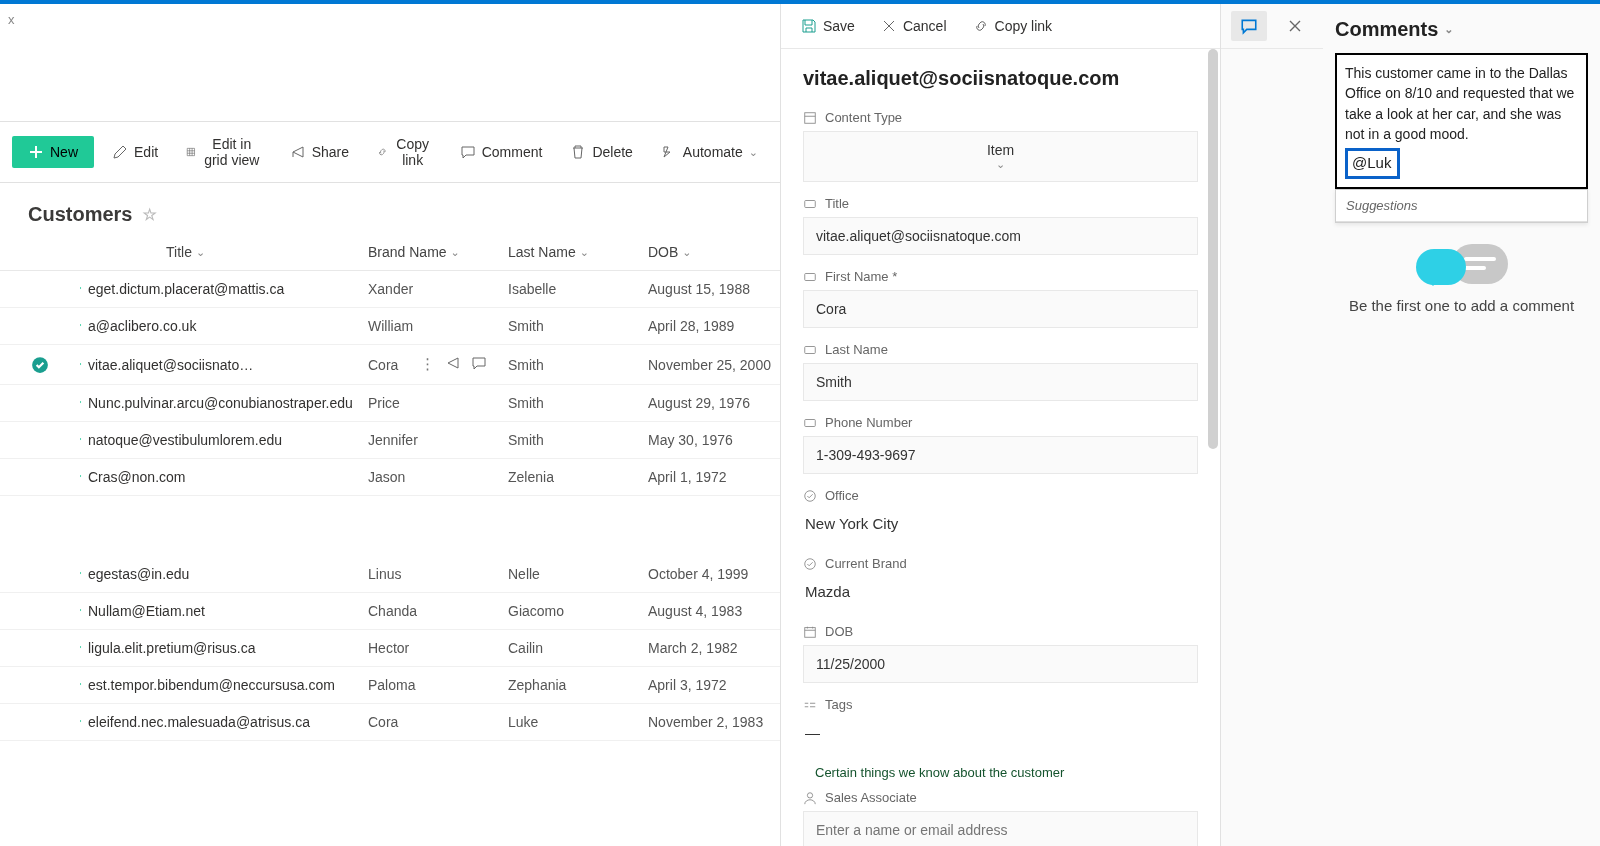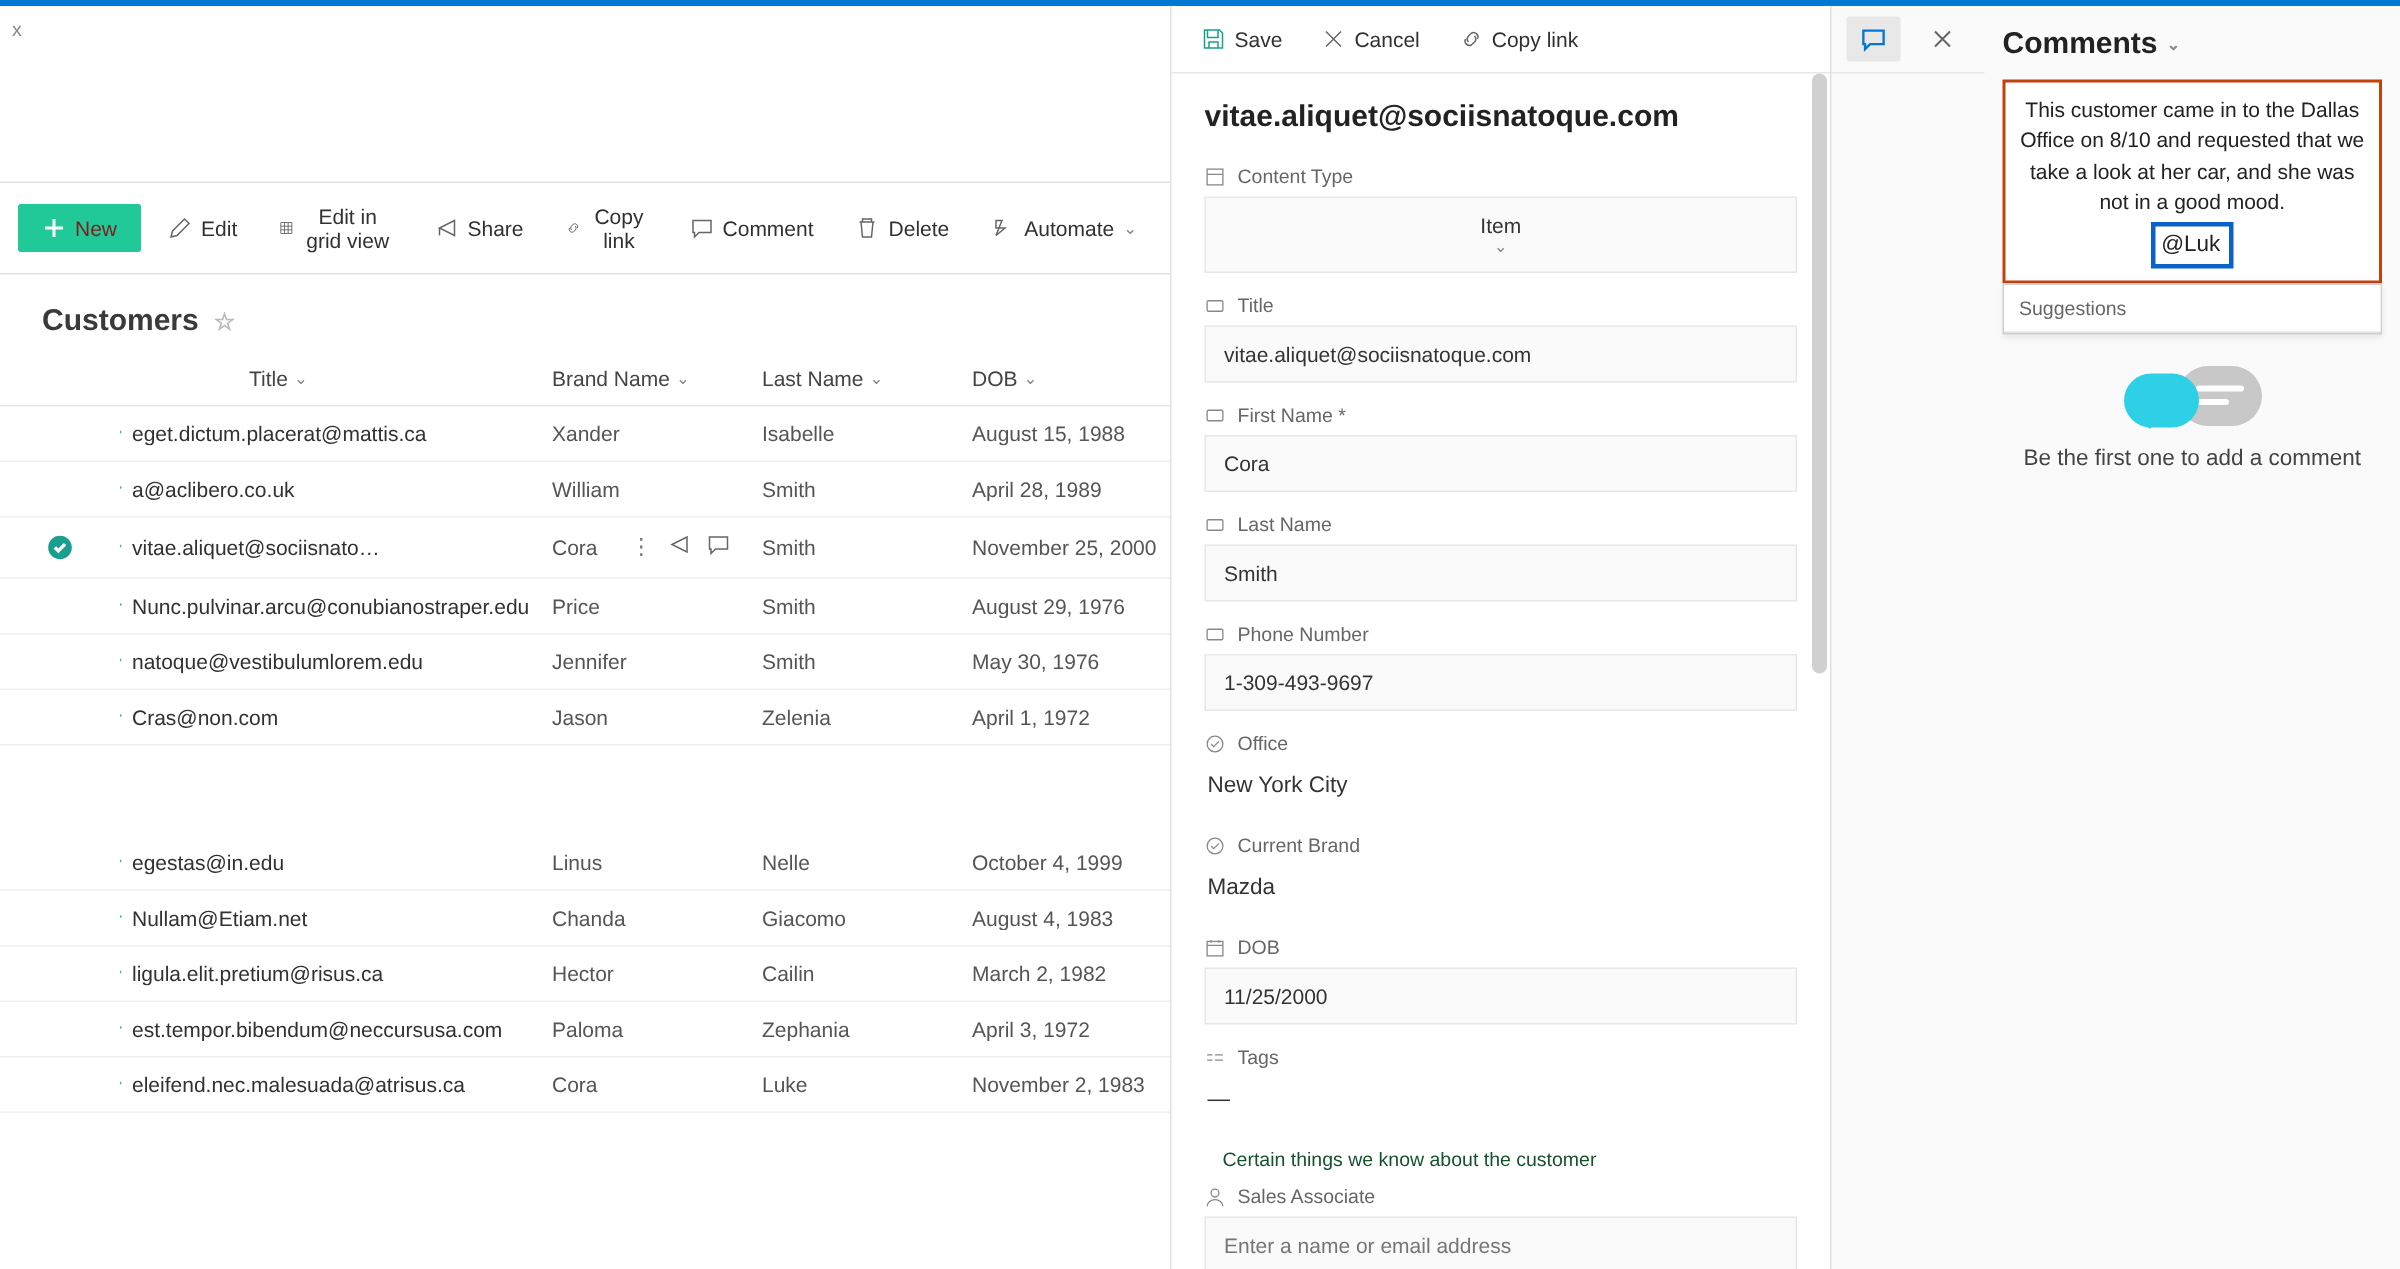--- a/index.html
+++ b/index.html
@@ -3,21 +3,21 @@
 <meta charset="utf-8">
 <style>
   * { box-sizing: border-box; margin: 0; padding: 0; }
   html, body { width: 1600px; height: 846px; font-family: "Segoe UI", Arial, sans-serif; background:#fff; color:#323130; overflow:hidden; }
   .topbar { height:4px; background:#0078d4; }
   .content { display:flex; height:842px; }
   .left { flex:1; min-width:0; }
   .listhdr { padding:8px 0 4px 8px; color:#888; font-size:13px; }
   .blankarea { height:90px; }
   .cmdbar { display:flex; align-items:center; gap:8px; padding:8px 12px; border-top:1px solid #e1e1e1; border-bottom:1px solid #e1e1e1; }
-  .btn-new { background:#20c997; color:#7f1d1d; border:none; padding:8px 16px; border-radius:2px; font-size:14px; display:flex; align-items:center; gap:6px; cursor:pointer; }
+  .btn-new { background:#20c997; color:#000000; border:none; padding:8px 16px; border-radius:2px; font-size:14px; display:flex; align-items:center; gap:6px; cursor:pointer; }
   .cmd { background:none; border:none; padding:6px 10px; font-size:14px; color:#323130; display:flex; align-items:center; gap:6px; cursor:pointer; }
   .cmd svg, .btn-new svg { width:16px; height:16px; }
   .list-title { display:flex; align-items:center; gap:10px; padding:20px 28px 8px 28px; font-size:20px; font-weight:600; color:#3b3a39; }
   .list-title .star { color:#bbb; font-size:16px; }
   .table { width:100%; }
   .thead, .trow { display:grid; grid-template-columns: 80px 280px 140px 140px 200px 1fr; align-items:center; padding:10px 0; font-size:14px; }
   .thead { color:#444; border-bottom:1px solid #e8e8e8; padding-left:0; }
   .thead .th { display:flex; align-items:center; gap:4px; padding-left:8px; cursor:pointer;}
   .trow { border-bottom:1px solid #f0f0f0; color:#555; }
   .trow .cell { padding-left:8px; overflow:hidden; white-space:nowrap; text-overflow:ellipsis; }
@@ -48,23 +48,23 @@
   
   .panel-right-icons { margin-left:auto; display:flex; gap:10px; align-items:center; color:#666;}
   .panel-right-icons .iconbox { width:36px; height:30px; display:flex; align-items:center; justify-content:center; border-radius:2px; cursor:pointer;}
   .panel-right-icons .iconbox.active { background:#e8e8e8; color:#0078d4;}
 
   
   .comments { width:380px; border-left:1px solid #e1e1e1; background:#fafafa; display:flex; flex-direction:row; }
   .comments-top { height:45px; border-bottom:1px solid #e8e8e8; display:flex; align-items:center; justify-content:flex-end; padding:0 10px; gap:4px;}
   .comments-body { padding:14px 12px; flex:1; position:relative; }
   .comments-title { font-size:20px; font-weight:600; display:flex; align-items:center; gap:6px; color:#222; margin-bottom:12px;}
-  .comment-box { border:2px solid #c2410c; background:#fff; padding:8px 8px; font-size:14px; color:#222; line-height:1.45;text-align:center;}
+  .comment-box { border:2px solid #000000; background:#fff; padding:8px 8px; font-size:14px; color:#222; line-height:1.45;}
   .mention-chip { display:inline-block; border:3px solid #0a62c9; padding:1px 6px 2px 4px; font-size:15px; color:#222; margin-top:4px; background:#fff;}
-  .sugg { margin-top:0px; border:1px solid #cfcfcf; background:#f7f7f7; box-shadow:0 2px 4px rgba(0,0,0,0.08);}
+  .sugg { margin-top:0px; border:1px solid #cfcfcf; background:#f7f7f7; box-shadow:0 2px 4px rgba(0,0,0,0.08);font-style:italic;}
   .sugg-label { font-size:13px; color:#666; padding:8px 10px; border-bottom:1px solid #e0e0e0; background:#fff;}
   .sugg-item { padding:8px 14px 10px 50px; cursor:pointer;}
   .sugg-item .nm { font-size:15px; color:#222;}
   .sugg-item .em { font-size:12px; color:#777;}
   .empty-ill { display:flex; justify-content:center; margin-top:26px; margin-bottom:12px;}
   .empty-text { text-align:center; font-size:15px; color:#444;}
   .bubble1 { width:50px; height:36px; background:#2ed0e6; border-radius:18px; position:relative;}
   .bubble1:after { content:""; position:absolute; bottom:-8px; left:10px; width:0;height:0; border:7px solid transparent; border-top-color:#2ed0e6;}
   .bubble2 { width:56px; height:40px; background:#c8c8c8; border-radius:20px; margin-left:-14px; margin-top:-6px; display:flex; flex-direction:column; justify-content:center; gap:5px; padding:0 12px;}
   .bubble2 .ln { height:4px; background:#fff; border-radius:2px;}

